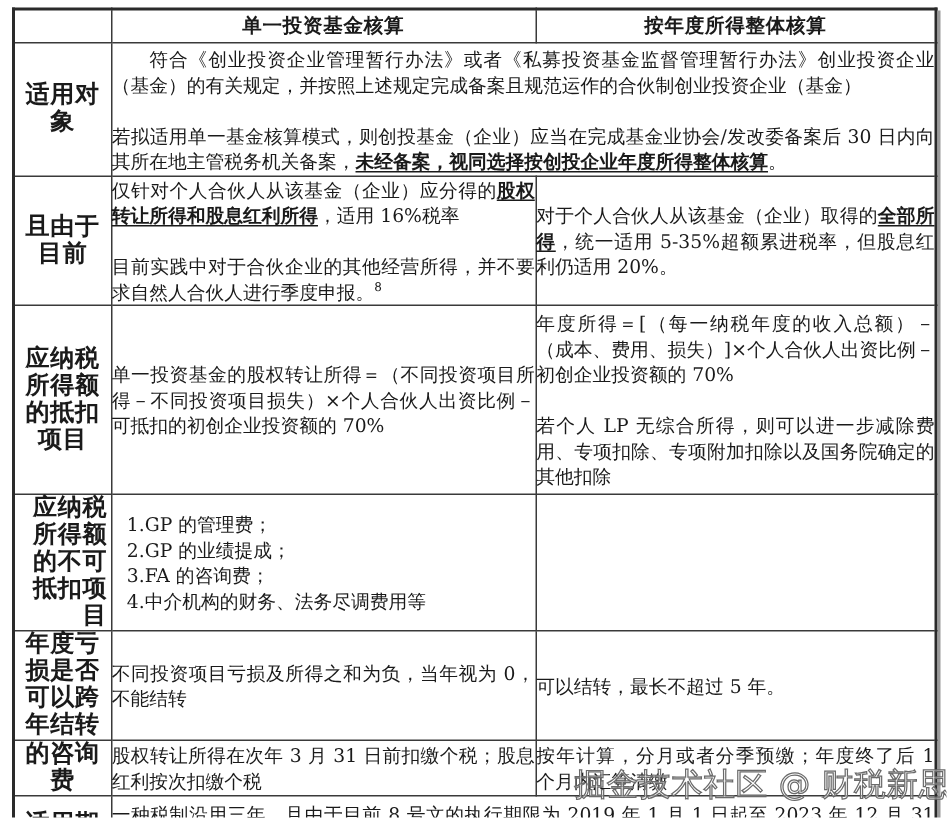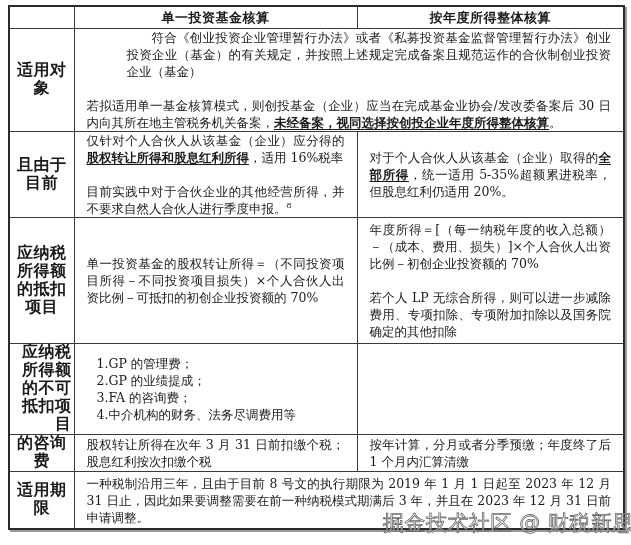--- a/index.html
+++ b/index.html
@@ -23,21 +23,21 @@
       border-collapse: collapse;
       table-layout: fixed;
       border: 2px solid #2a2a2a;
       box-shadow: 2px 2px 0 #9a9a9a;
       font-size: 12.5px;
       line-height: 17px;
     }
     .doc-table td, .doc-table th {
       border: 1px solid #3a3a3a;
       vertical-align: middle;
-      padding: 0 12px;
+      padding: 0 0;
     }
     .col-label { width: 65px; }
     .col-single { width: 283px; }
     .col-annual { width: auto; }
     th {
       font-weight: bold;
       text-align: center;
       height: 21px;
       font-size: 13px;
       letter-spacing: 0.5px;
@@ -111,21 +111,21 @@
   <tbody>
       <tr class="r-header">
     <th></th>
     <th>单一投资基金核算</th>
     <th>按年度所得整体核算</th>
   </tr>
 
   <tr class="r-scope">
     <td class="row-label">适用对象</td>
     <td colspan="2">
-      <p style="text-indent:2em;margin-left:40px;">符合《创业投资企业管理暂行办法》或者《私募投资基金监督管理暂行办法》创业投资企业（基金）的有关规定，并按照上述规定完成备案且规范运作的合伙制创业投资企业（基金）</p>
+      <p style="text-indent:2em;">符合《创业投资企业管理暂行办法》或者《私募投资基金监督管理暂行办法》创业投资企业（基金）的有关规定，并按照上述规定完成备案且规范运作的合伙制创业投资企业（基金）</p>
       <p><span>若拟适用单一基金核算模式，则创投基金（企业）应当在完成基金业协会/发改委备案后 30 日内向其所在地主管税务机关备案，</span><span class="ul-bold">未经备案，视同选择按创投企业年度所得整体核算</span><span>。</span></p>
     </td>
   </tr>
 
   <tr class="r-range">
     <td class="row-label">且由于目前</td>
     <td>
       <p><span>仅针对个人合伙人从该基金（企业）应分得的</span><span class="ul-bold">股权转让所得和股息红利所得</span><span>，适用 16%税率</span></p>
       <p><span>目前实践中对于合伙企业的其他经营所得，并不要求自然人合伙人进行季度申报。</span><span class="sup">8</span></p>
     </td>
@@ -163,20 +163,29 @@
             </li>
         <li>
               <span class="num">4.</span>
               <span>中介机构的财务、法务尽调费用等</span>
             </li>
       </ol>
     </td>
     <td></td>
   </tr>
 
+  <tr class="r-loss">
+    <td class="row-label">年度亏损是否可以跨年结转</td>
+    <td>
+      <p>不同投资项目亏损及所得之和为负，当年视为 0，不能结转</p>
+    </td>
+    <td>
+      <p>可以结转，最长不超过 5 年。</p>
+    </td>
+  </tr>
 
   <tr class="r-collect">
     <td class="row-label">的咨询费</td>
     <td>
       <p>股权转让所得在次年 3 月 31 日前扣缴个税；股息红利按次扣缴个税</p>
     </td>
     <td>
       <p>按年计算，分月或者分季预缴；年度终了后 1 个月内汇算清缴</p>
     </td>
   </tr>

